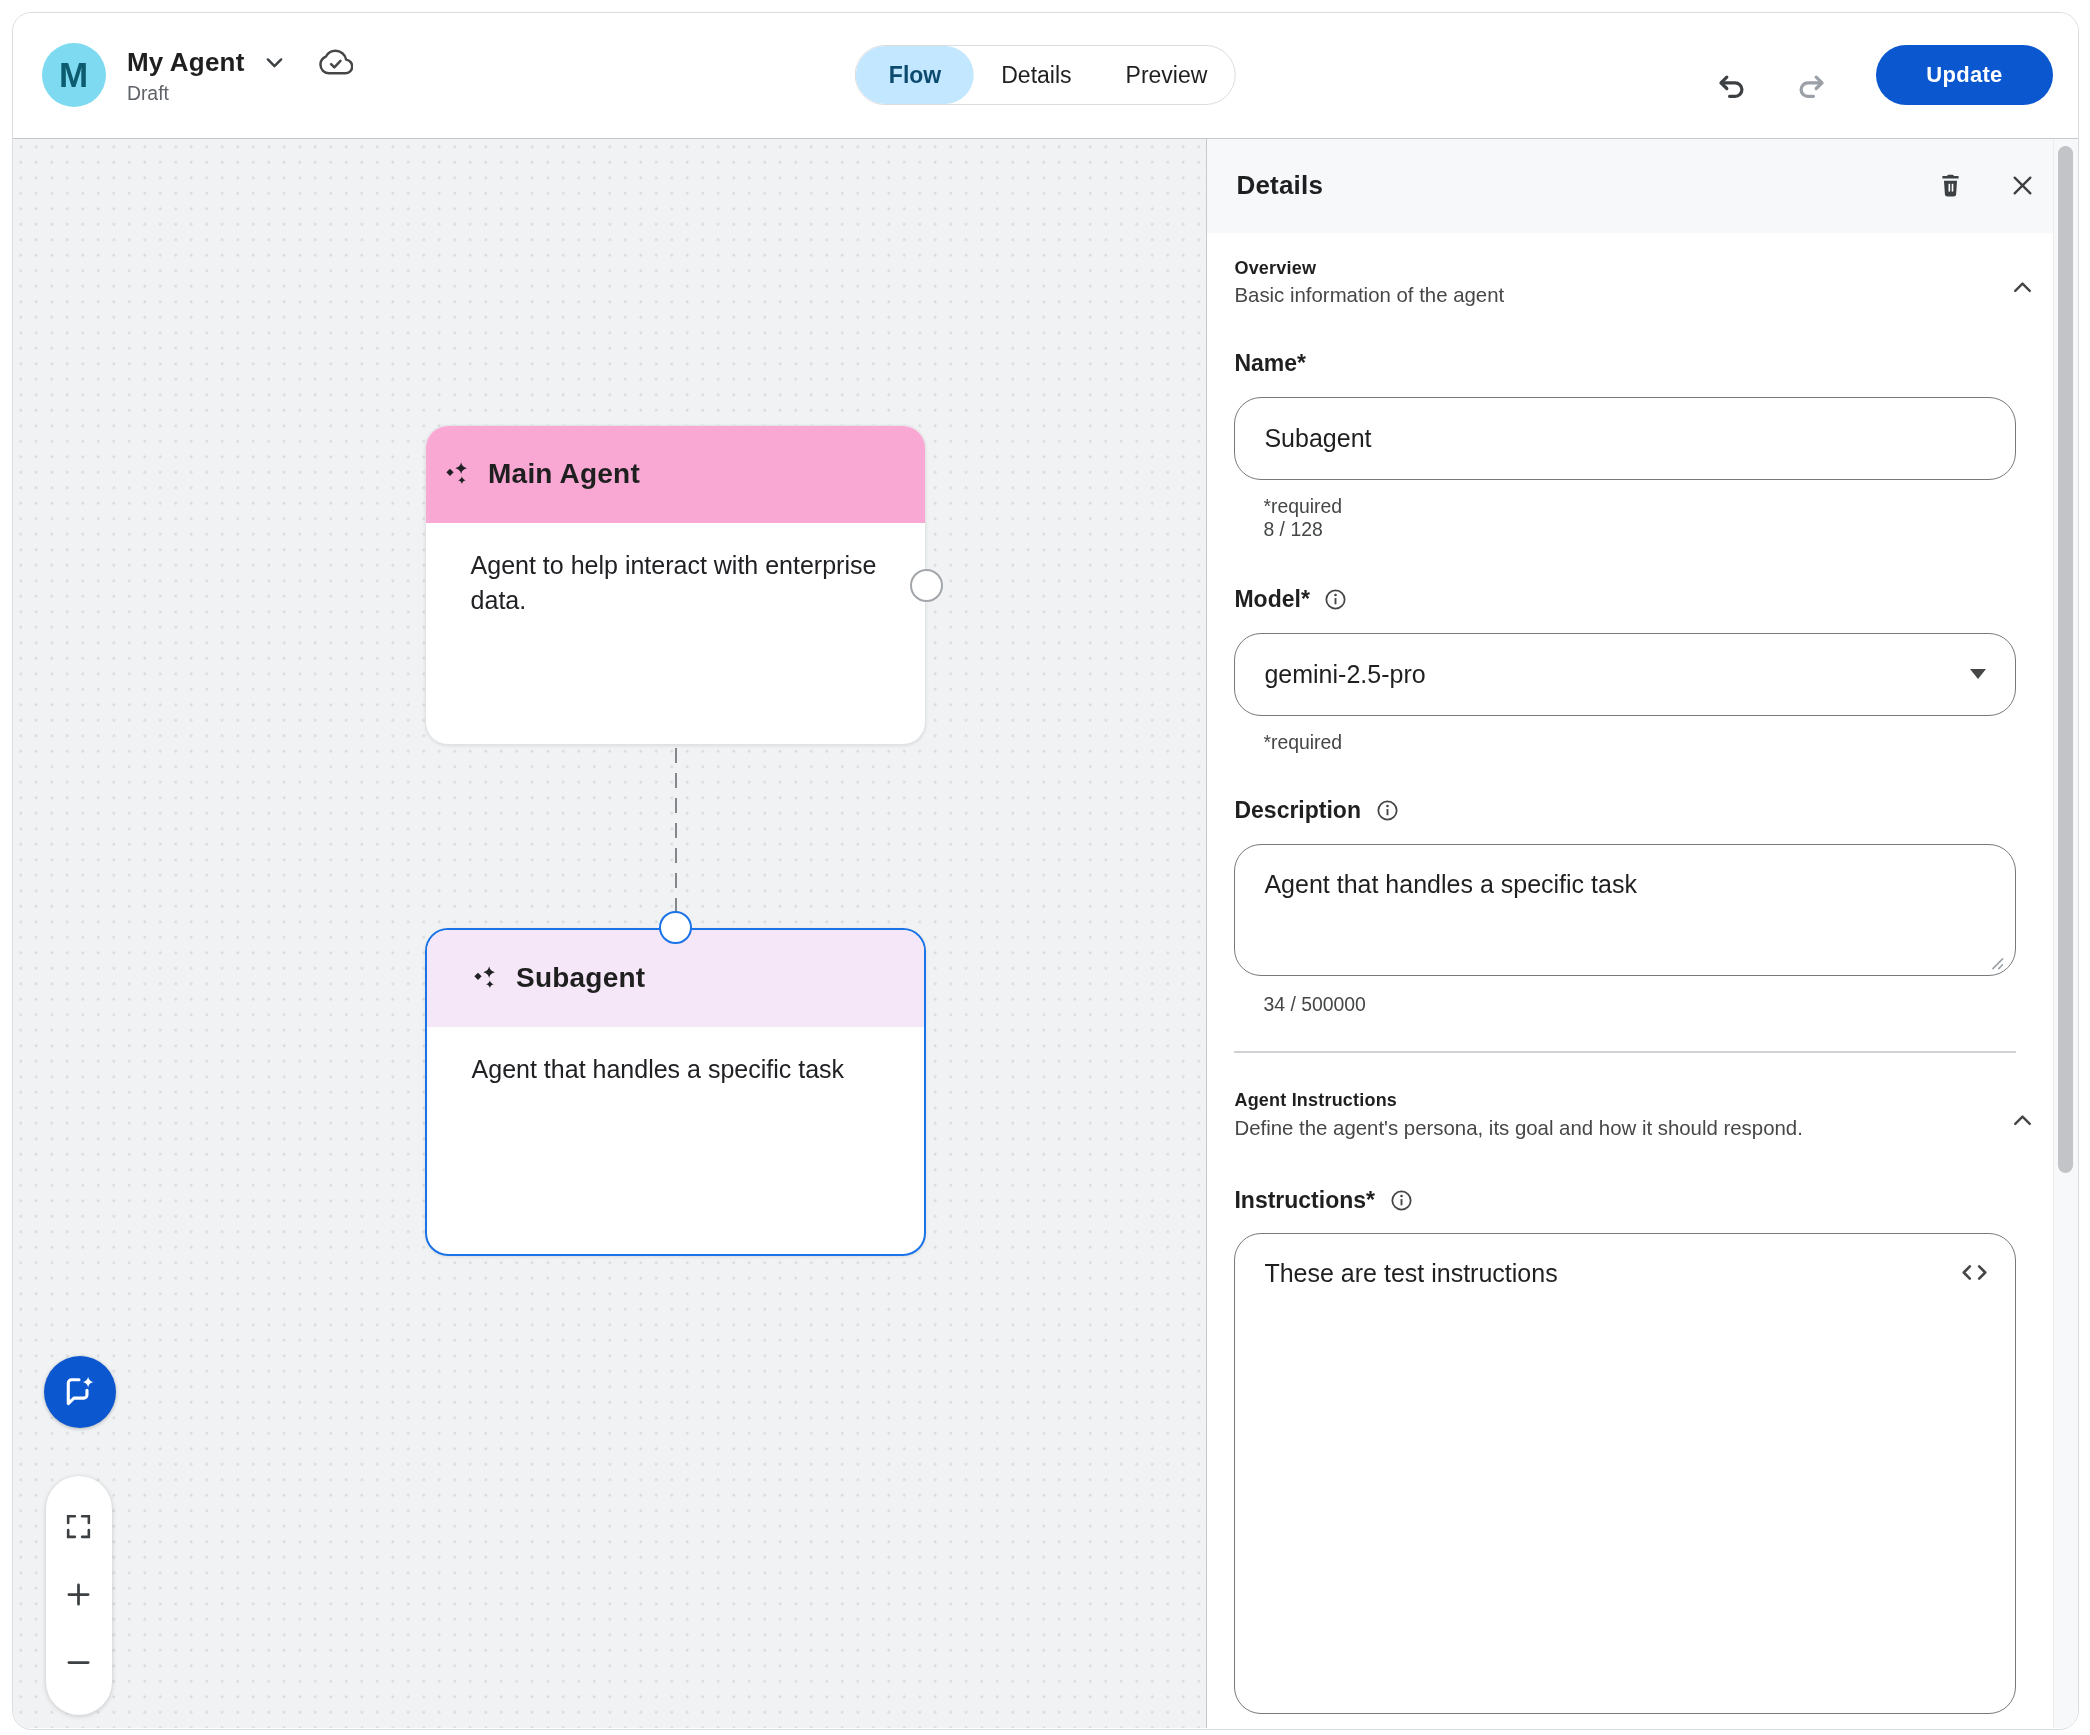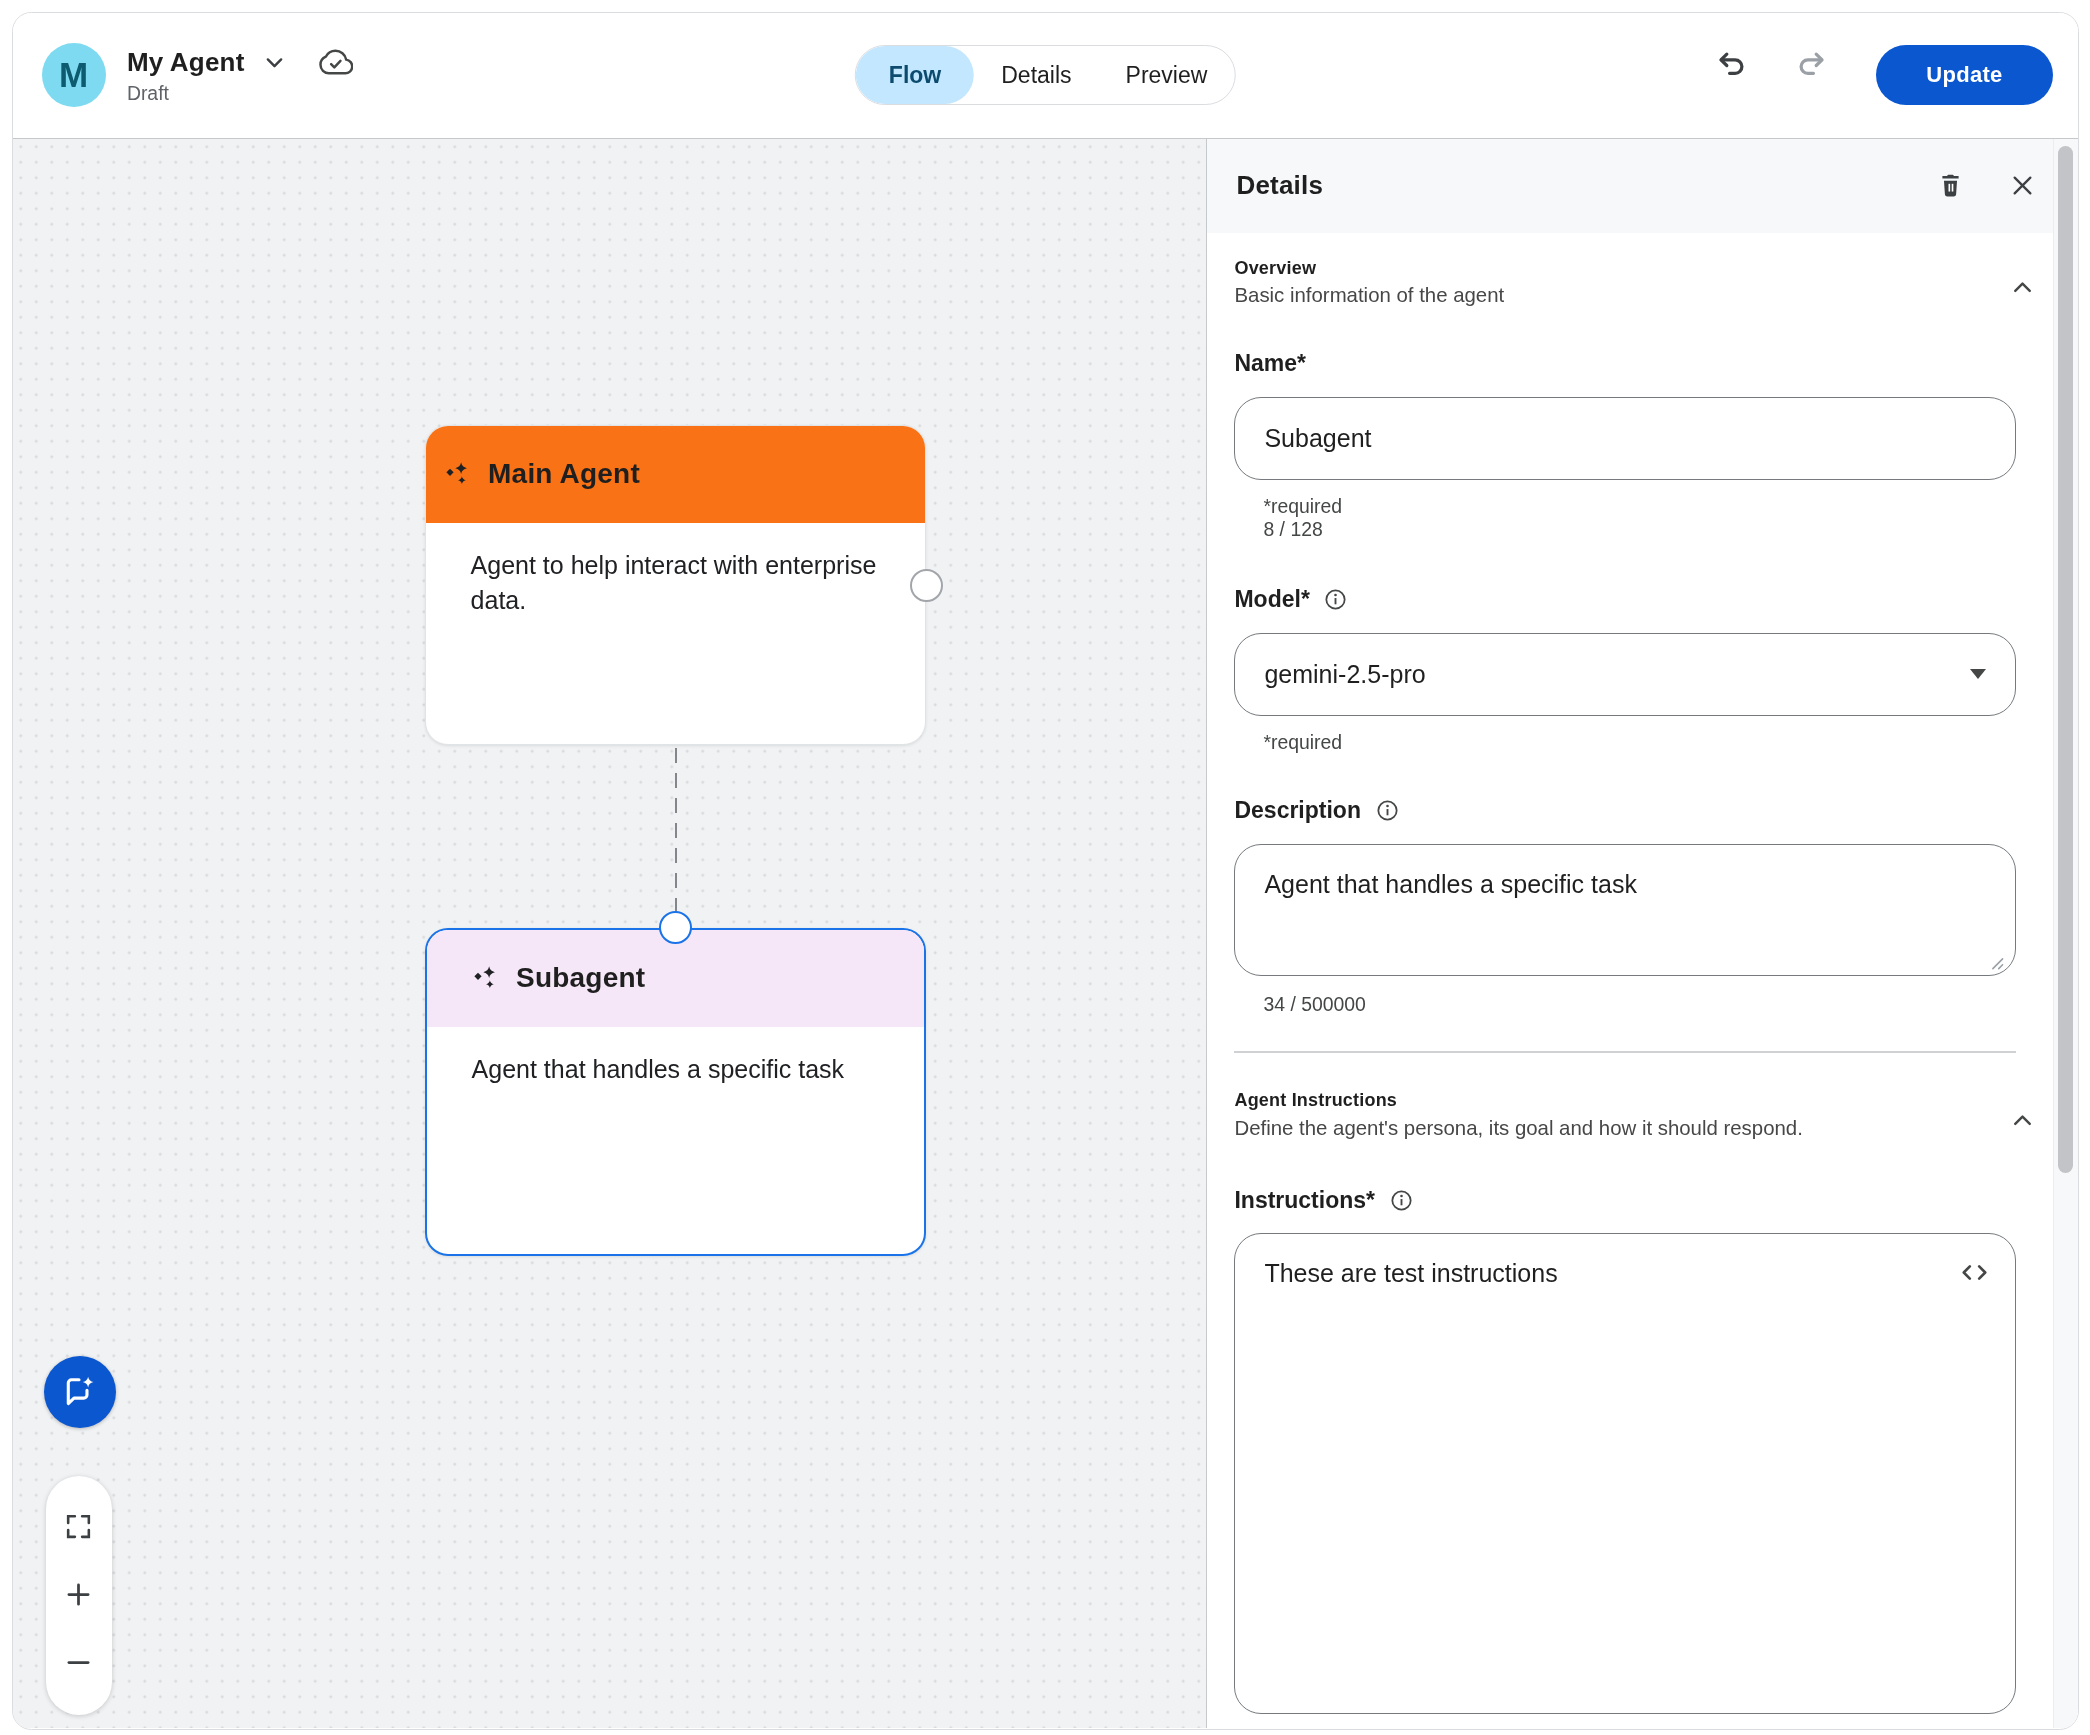--- a/index.html
+++ b/index.html
@@ -20,40 +20,40 @@
   .status { font-size:19.4px; color:#5f6368; margin-top:2px; }
   .icon-btn { background:none; border:none; cursor:pointer; display:flex; align-items:center; justify-content:center; }
 
   .tab-group { position:absolute; left:50%; top:50%; transform:translate(-50%,-50%);
     height:60px; background:#fff; border:1.5px solid #dadce0; border-radius:31px;
     display:flex; align-items:center; overflow:hidden; }
   .tab { height:100%; border:none; background:transparent; font-family:inherit; font-size:23px;
     color:#1f1f1f; padding:0 27px; cursor:pointer; display:flex; align-items:center; }
   .tab.active { background:#c2e7ff; color:#0c4a6e; font-weight:700; border-radius:31px; padding:16px 33px;text-align:center; }
 
-  .topbar-right { position:absolute; right:25px; display:flex; align-items:flex-start; gap:45px; }
+  .topbar-right { position:absolute; right:25px; display:flex; align-items:flex-end; gap:45px; }
   .update-btn { height:60px; padding:0 50px; border:none; border-radius:30px; background:#0b57d0;
     color:#fff; font-family:inherit; font-size:22px; font-weight:600; cursor:pointer; letter-spacing:0.3px; }
 
   
   .main { position:relative; display:flex; height:1589px; }
 
   
   .canvas { position:relative; width:1195px; height:100%; background:#f0f2f3;
     background-image:radial-gradient(circle,#d8dadc 1.4px, transparent 1.6px);
     background-size:15.5px 15.5px; overflow:hidden; }
 
   .node { position:absolute; width:501px; background:#fff; border-radius:23px;
     border:1.5px solid #e1e3e6; box-shadow:0 1px 2.9px rgba(60,64,67,.12); overflow:hidden; }
   .node.selected { border:2.4px solid #1a73e8; }
   .node-header { height:97px; display:flex; align-items:center; gap:15.5px; padding:0 0 0 43px; }
   .node-title { font-size:28px; font-weight:700; letter-spacing:0.2px; }
   .node-body { padding:25px 39px 0 45px; font-size:25px; line-height:1.42; color:#202124; }
   #node-main { left:412px; top:286px; height:320px; }
-  #node-main .node-header { background:#f97316;padding-left:16px; }
+  #node-main .node-header { background:#f9a8d4;padding-left:16px; }
   #node-sub { left:412px; top:789px; height:328px; }
   #node-sub .node-header { background:#f5e7f8; }
 
   .edge-dashed { position:absolute; left:662px; top:609px; width:2.9px; height:180px;
     background:repeating-linear-gradient(to bottom,#83878b 0 14.6px, transparent 14.6px 25px); }
   .port { position:absolute; width:33px; height:33px; border-radius:50%; background:#fff; }
   .port-main-right { left:897px; top:430px; border:2.4px solid #a2a6aa; }
   .port-sub-top { left:646px; top:772px; border:2.9px solid #1a73e8; z-index:3; }
 
   .fab { position:absolute; left:31px; top:1217px; width:72px; height:72px; border-radius:50%;

